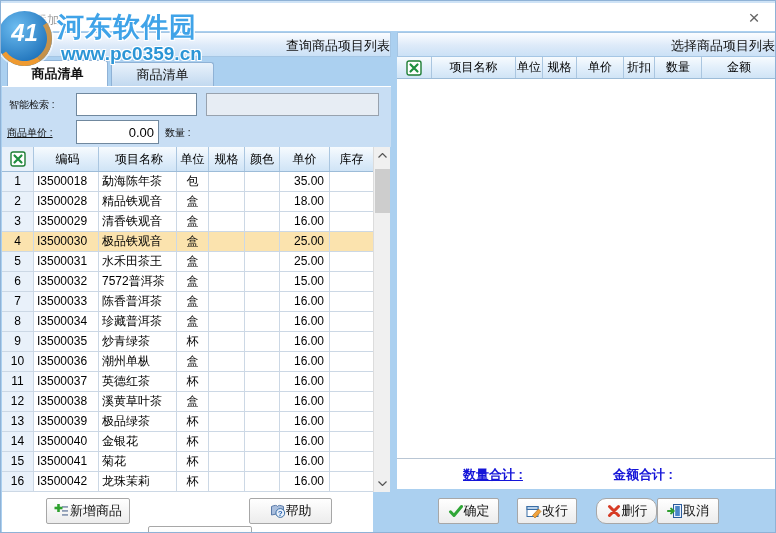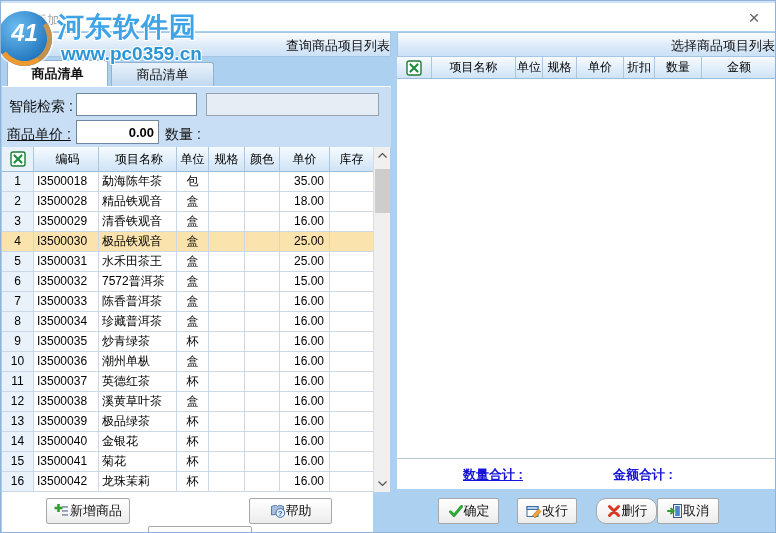--- a/index.html
+++ b/index.html
@@ -32,23 +32,23 @@
   .tab { position:absolute; text-align:center; font-size:13px; color:#111;
     border:1px solid #8fb2d6; border-bottom:none; border-radius:3px 3px 0 0; }
   #tab-active { left:6px; top:59px; width:101px; height:26px; line-height:26px;
     background:#ffffff; font-weight:bold; z-index:2; }
   #tab-inactive { left:110px; top:61px; width:103px; height:24px; line-height:24px;
     background:linear-gradient(#e9f2fb, #c2d9f0); }
 
   
   #search-panel { position:absolute; left:1px; top:85px; width:389px; height:61px;
     background:#c8def4; border-top:1px solid #ffffff; }
-  .flabel { position:absolute; font-size:14px; color:#111; white-space:nowrap; }
+  .flabel { position:absolute; font-size:10px; color:#111; white-space:nowrap; }
   .tbox { position:absolute; border:1px solid #70889e; background:#fff;
-    font-size:13px; font-family:inherit; padding:0 4px; outline:none;font-weight:bold; }
+    font-size:13px; font-family:inherit; padding:0 4px; outline:none; }
   .tbox.num { text-align:right; }
   .tbox.ro { background:#e7edf4; border-color:#98a2ae; }
   #add-btn { position:absolute; left:308px; top:118px; width:49px; height:25px;
     background:linear-gradient(#ffffff,#f0f6fc); border:1px solid #5e9bd3;
     font-size:13px; font-family:Liberation Mono, monospace; color:#111;margin-top:48px; }
 
   
   #lt { position:absolute; left:1px; top:146px; width:371px; height:405px;
     background:#fff; font-size:12px; color:#000; }
   .hdr-row { display:flex; height:25px;

